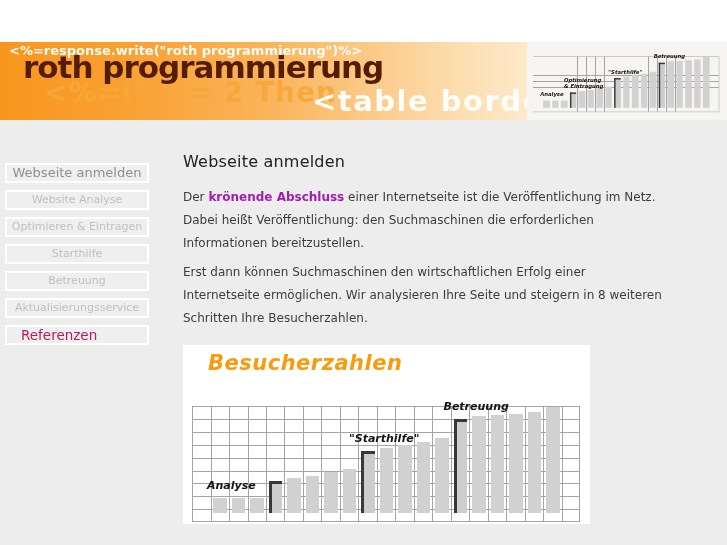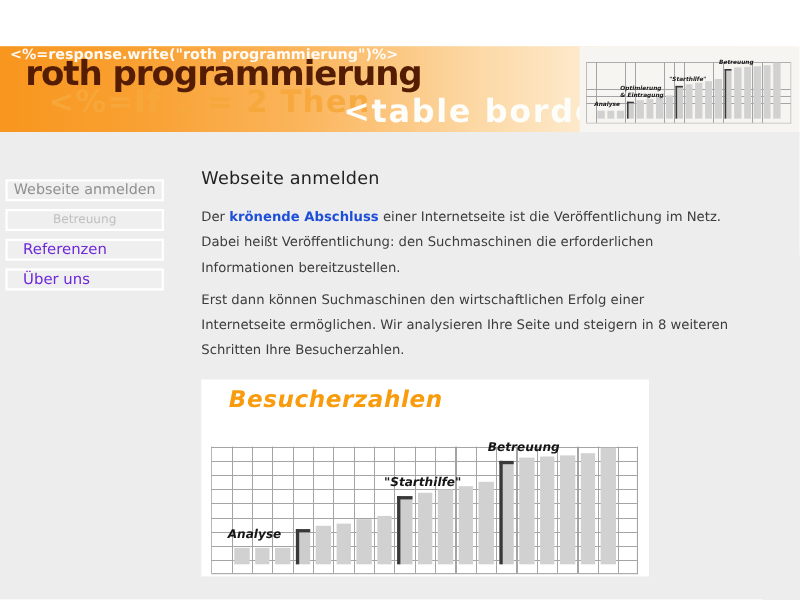--- a/index.html
+++ b/index.html
@@ -26,29 +26,29 @@
   
   .body-area { position:absolute; left:0; top:120px; width:727px; height:425px; background:#EDEDED; }
 
   
   .sidebar { position:absolute; left:5px; top:43px; width:144px; }
   .sbtn { display:block; width:144px; height:20px; margin-bottom:7px; background:#EFEFEF;
           border:2px solid #FFFFFF; text-align:center; line-height:16px; cursor:pointer;
           text-decoration:none; white-space:nowrap; overflow:hidden; }
   .sbtn.normal  { font-size:11px;   color:#BFBFBF; }
   .sbtn.active  { font-size:13px;   color:#8F8F8F; }
-  .sbtn.section { font-size:13.5px; color:#6d28d9; text-align:left; padding-left:14px; }
+  .sbtn.section { font-size:13.5px; color:#be185d; text-align:left; padding-left:14px; }
 
   
   .main { position:absolute; left:183px; top:32px; width:510px; }
   .main h1 { font-size:16px; font-weight:normal; color:#222; letter-spacing:0.2px; }
   .main p  { font-size:12px; line-height:23px; color:#3C3C3C; white-space:pre-line; }
   .main p.p1 { margin-top:15px; }
   .main p.p2 { margin-top:6px; }
-  .main strong { font-weight:bold; color:#1d4ed8; }
+  .main strong { font-weight:bold; color:#a21caf; }
 
   
   .chart-box { position:absolute; left:183px; top:225px; width:407px; height:179px; background:#fff; }
   .chart-title { position:absolute; left:25px; top:6px; font-size:21px; font-weight:bold;
                  font-style:italic; letter-spacing:0.5px; }
 
   
   .chart { position:relative; width:389px; height:142px; }
   .cgrid { position:absolute; left:0; top:26px; width:388px; height:116px;
            border-right:1px solid #A4A4A4; border-bottom:1px solid #A4A4A4;
@@ -104,23 +104,26 @@
             </div>
           </div>
       </div>
     </div>
   </div>
 
   <div class="body-area">
 
     <nav class="sidebar" id="sidebar">
         <a class="sbtn active" href="#">Webseite anmelden</a>
+        <a class="sbtn normal" href="#">Website Analyse</a>
+        <a class="sbtn normal" href="#">Optimieren &amp; Eintragen</a>
+        <a class="sbtn normal" href="#">Starthilfe</a>
         <a class="sbtn normal" href="#">Betreuung</a>
+        <a class="sbtn normal" href="#">Aktualisierungsservice</a>
         <a class="sbtn section" href="#">Referenzen</a>
-        <a class="sbtn section" href="#">Über uns</a>
       </nav>
 
     <div class="main">
       <h1>Webseite anmelden</h1>
       <p class="p1"><span>Der </span><strong>krönende Abschluss</strong><span> einer Internetseite ist die Veröffentlichung im Netz.
 Dabei heißt Veröffentlichung: den Suchmaschinen die erforderlichen
 Informationen bereitzustellen.</span></p>
       <p class="p2">Erst dann können Suchmaschinen den wirtschaftlichen Erfolg einer
 Internetseite ermöglichen. Wir analysieren Ihre Seite und steigern in 8 weiteren
 Schritten Ihre Besucherzahlen.</p>

